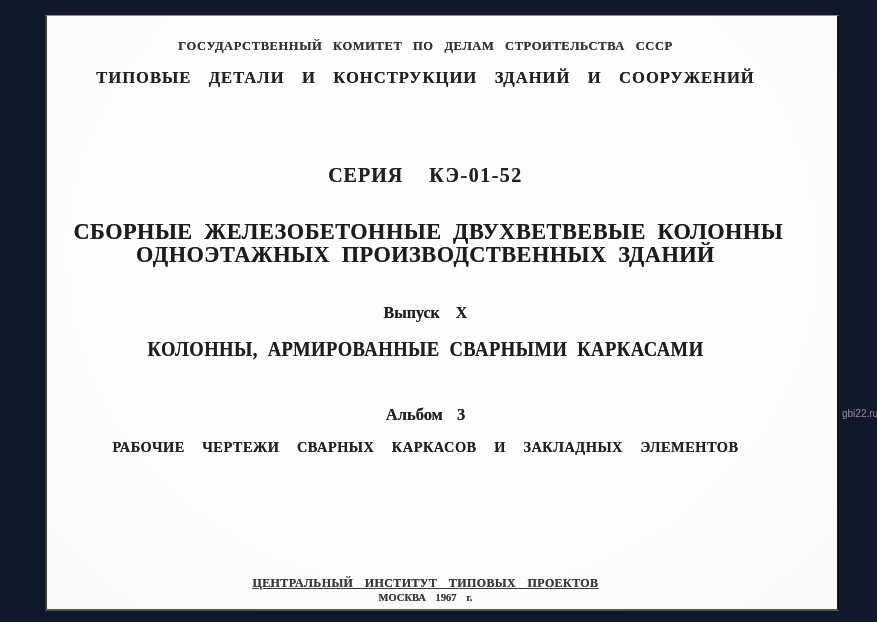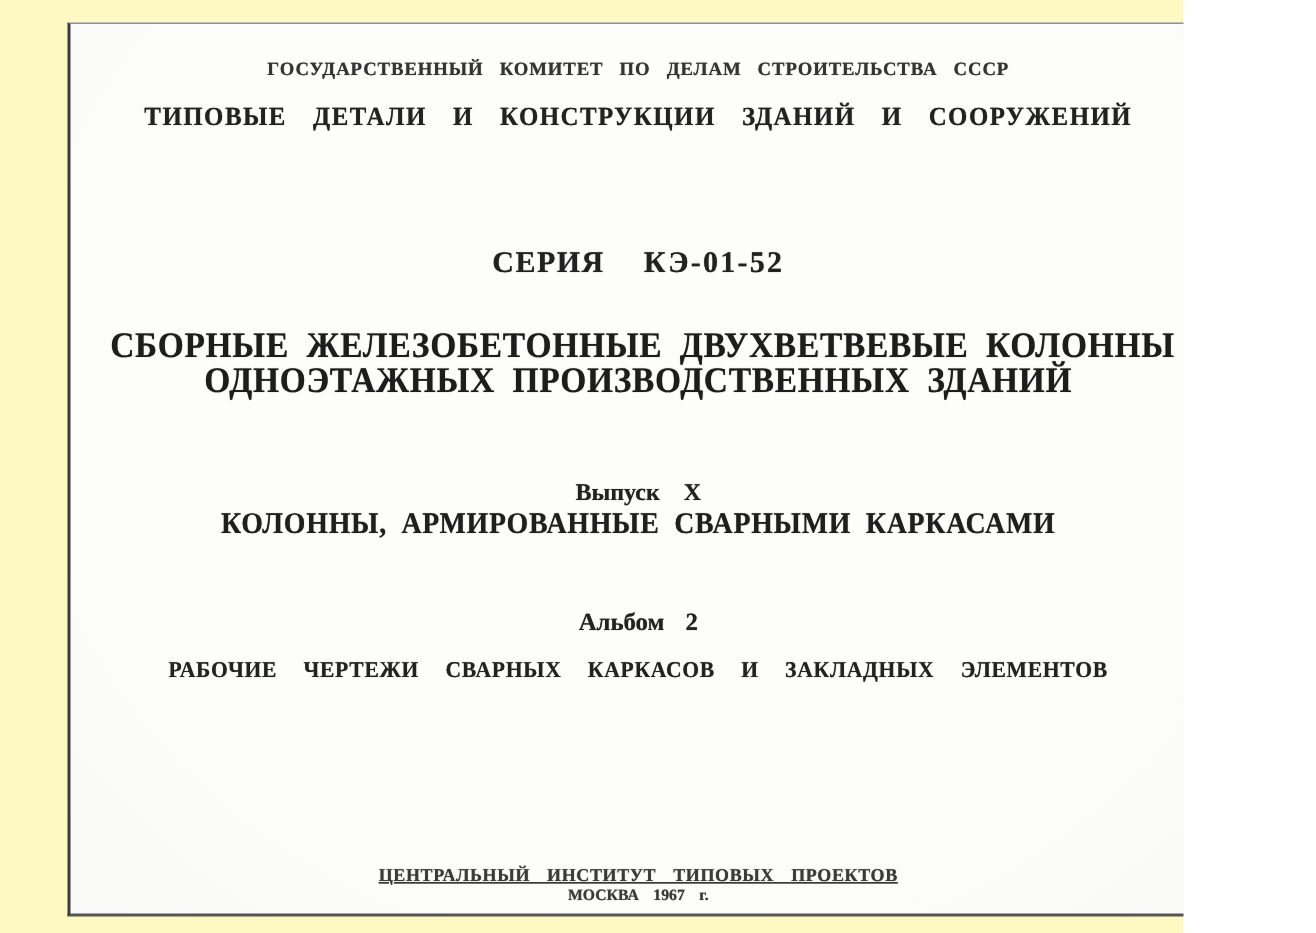--- a/index.html
+++ b/index.html
@@ -1,19 +1,19 @@
 <!DOCTYPE html>
 <html><head>
 <meta charset="utf-8">
 <style>
   html,body{margin:0;padding:0;background:#ffffff;}
   .screen{
     position:relative;
-    width:789px;height:622px;
-    background:#fef9c3;
+    width:877px;height:622px;
+    background:#0f172a;
     overflow:hidden;
     font-family:"Liberation Serif", serif;
   }
   
   .sheet{
     position:absolute;
     left:45px;top:15px;
     width:795px;height:596px;
     box-sizing:border-box;
     border-top:1px solid #8e8e8e;
@@ -31,21 +31,21 @@
     color:#222222;
     font-weight:bold;
     white-space:nowrap;
     text-shadow:0 0 0.6px rgba(34,34,34,0.75);
   }
   .committee{ top:23px; font-size:12.5px; letter-spacing:0.6px; word-spacing:7px; color:#343434; }
   .catalog{ top:51px; font-size:17.5px; letter-spacing:1px; word-spacing:13px; transform:scaleX(0.95); }
   .seriya{ top:148px; font-size:20px; letter-spacing:1px;text-align:center; }
   .seriya .code{ margin-left:26px; letter-spacing:1.5px; }
   .main-title{ top:204px; font-size:24px; line-height:23px; letter-spacing:0.5px; word-spacing:6px; transform:scaleX(0.93); color:#1d1d1d; }
-  .vypusk{ top:304px; font-size:16px; word-spacing:12px; }
+  .vypusk{ top:288px; font-size:16px; word-spacing:12px; }
   .kolonny{ top:322px; font-size:20px; letter-spacing:0.5px; word-spacing:5px; transform:scaleX(0.93); color:#1f1f1f; }
   .album{ top:389px; font-size:16.5px; word-spacing:10px; }
   .rabochie{ top:423px; font-size:15px; letter-spacing:0.5px; word-spacing:14px; transform:scaleX(0.96); }
   .institute{ top:560px; font-size:12px; letter-spacing:0.4px; word-spacing:8px; color:#3a3a3a;text-decoration:underline; }
   .moskva{ top:575.5px; font-size:10.5px; word-spacing:7px; color:#3a3a3a; }
 
   
   .stamp{ position:absolute; left:4px; top:544px; width:130px; }
   .stamp-number{
     font-family:"DejaVu Sans Mono", monospace;
@@ -92,21 +92,21 @@
 
     <div class="line main-title">
       <div>СБОРНЫЕ ЖЕЛЕЗОБЕТОННЫЕ ДВУХВЕТВЕВЫЕ КОЛОННЫ</div>
       <div>ОДНОЭТАЖНЫХ ПРОИЗВОДСТВЕННЫХ ЗДАНИЙ</div>
     </div>
 
     <div class="line vypusk">Выпуск X</div>
 
     <div class="line kolonny">КОЛОННЫ, АРМИРОВАННЫЕ СВАРНЫМИ КАРКАСАМИ</div>
 
-    <div class="line album">Альбом 2</div>
+    <div class="line album">Альбом 3</div>
 
     <div class="line rabochie">РАБОЧИЕ ЧЕРТЕЖИ СВАРНЫХ КАРКАСОВ И ЗАКЛАДНЫХ ЭЛЕМЕНТОВ</div>
 
 
     <div class="line institute">ЦЕНТРАЛЬНЫЙ ИНСТИТУТ ТИПОВЫХ ПРОЕКТОВ</div>
 
     <div class="line moskva">МОСКВА 1967 г.</div>
 
   </div>
 

